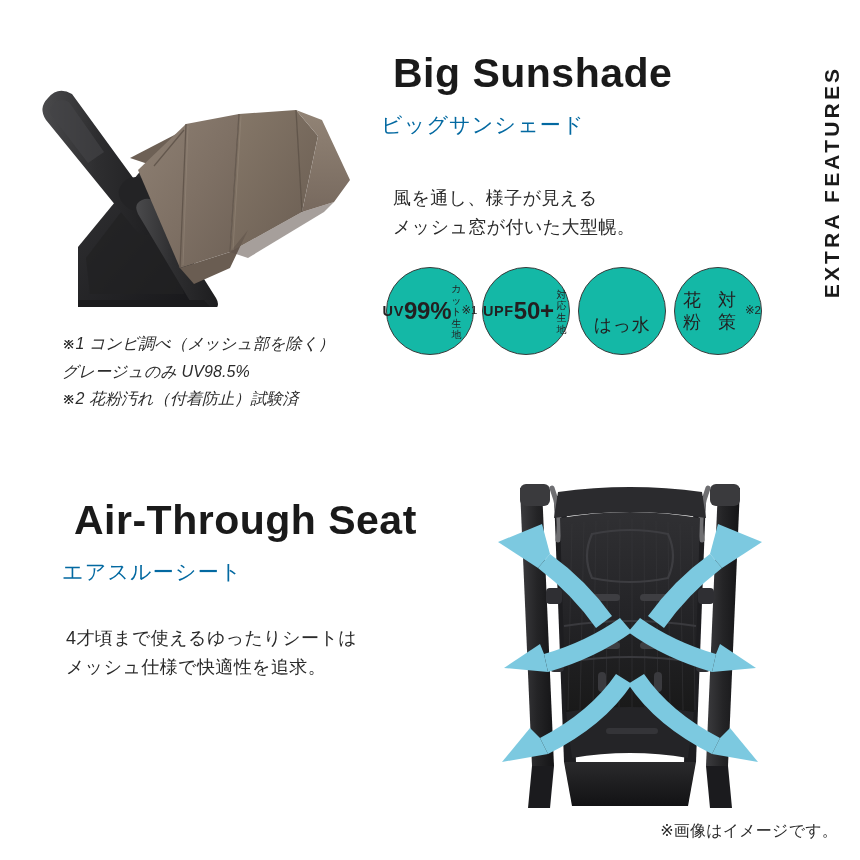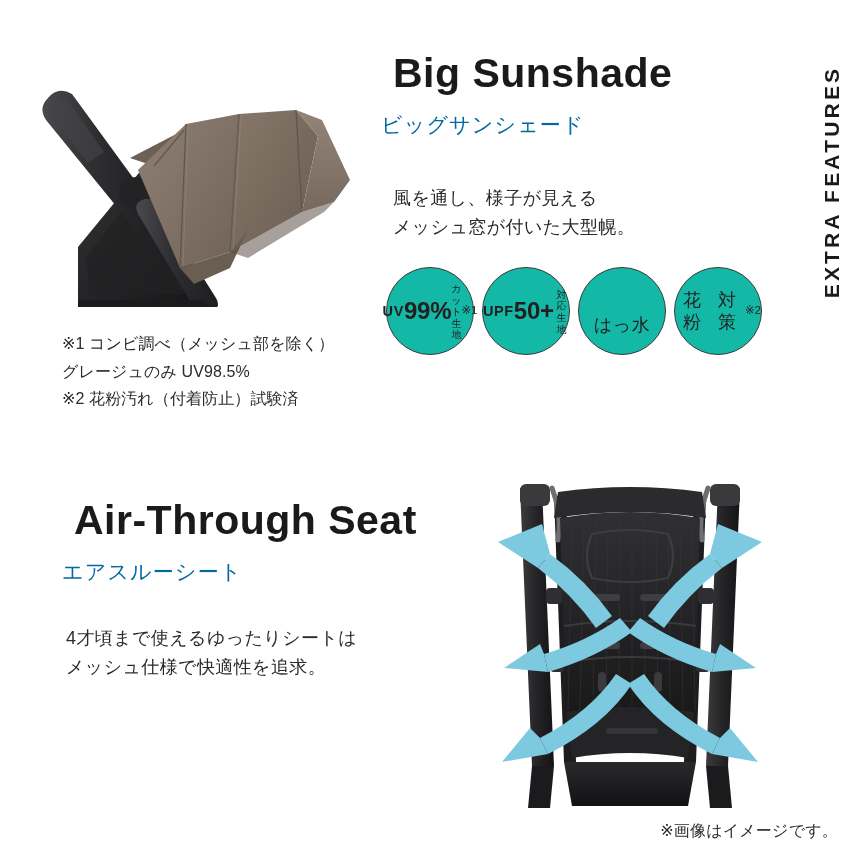--- a/index.html
+++ b/index.html
@@ -146,20 +146,21 @@
   
   .footnotes {
     position: absolute;
     left: 62px;
     top: 330px;
     font-size: 16px;
     line-height: 1.72;
     letter-spacing: 0.1px;
     color: #2b2b2b;
     white-space: pre-line;
+    font-style: italic;
   }
 
   
   .seat-text {
     position: absolute;
     left: 62px;
     top: 487px;
     width: 420px;
   }
   .seat-desc {

